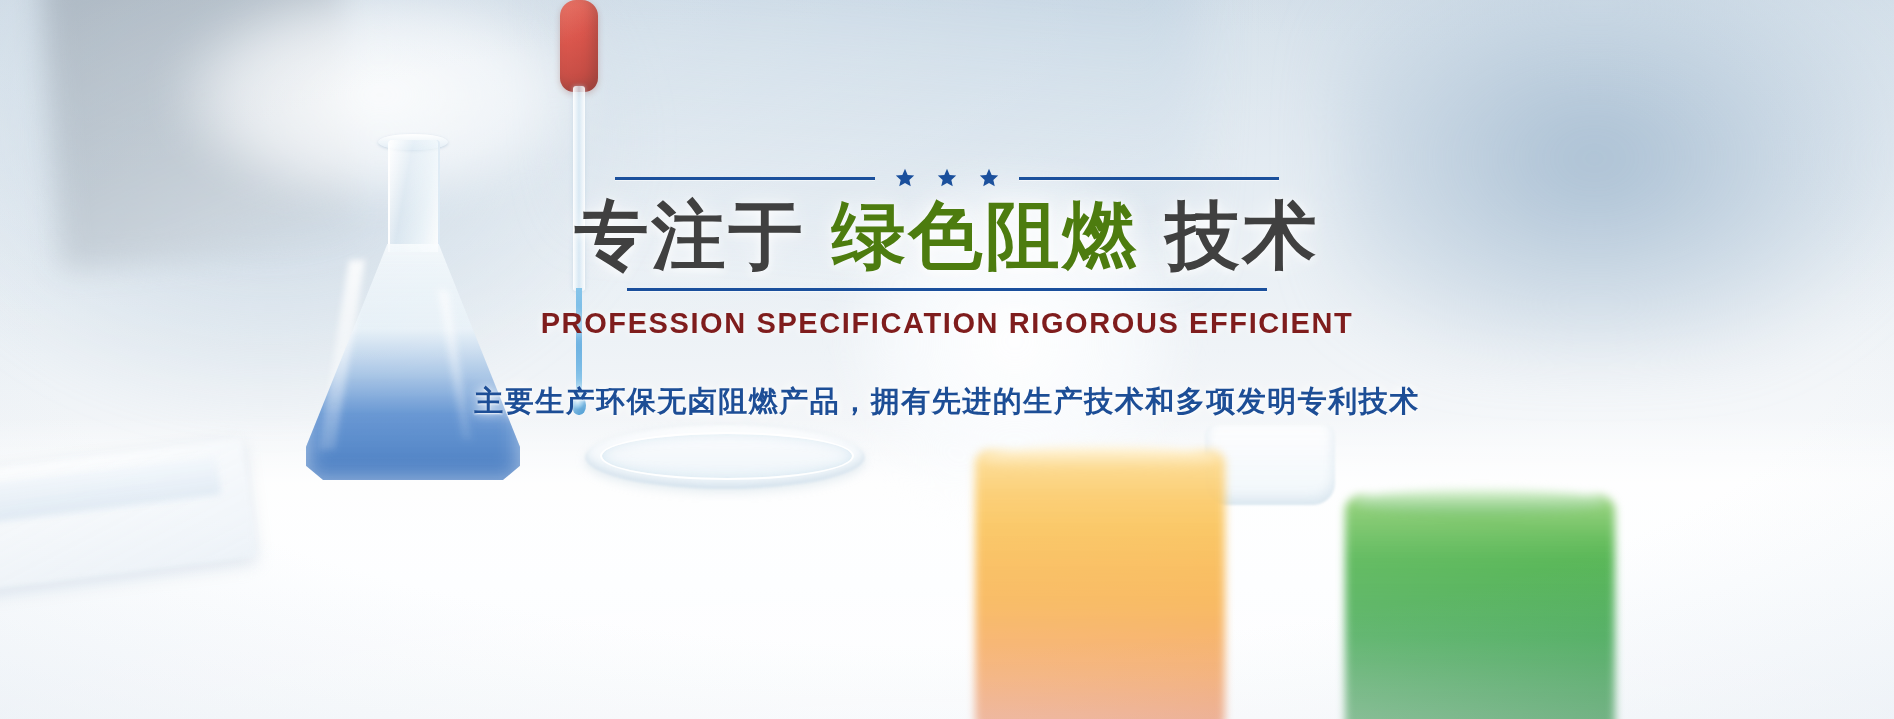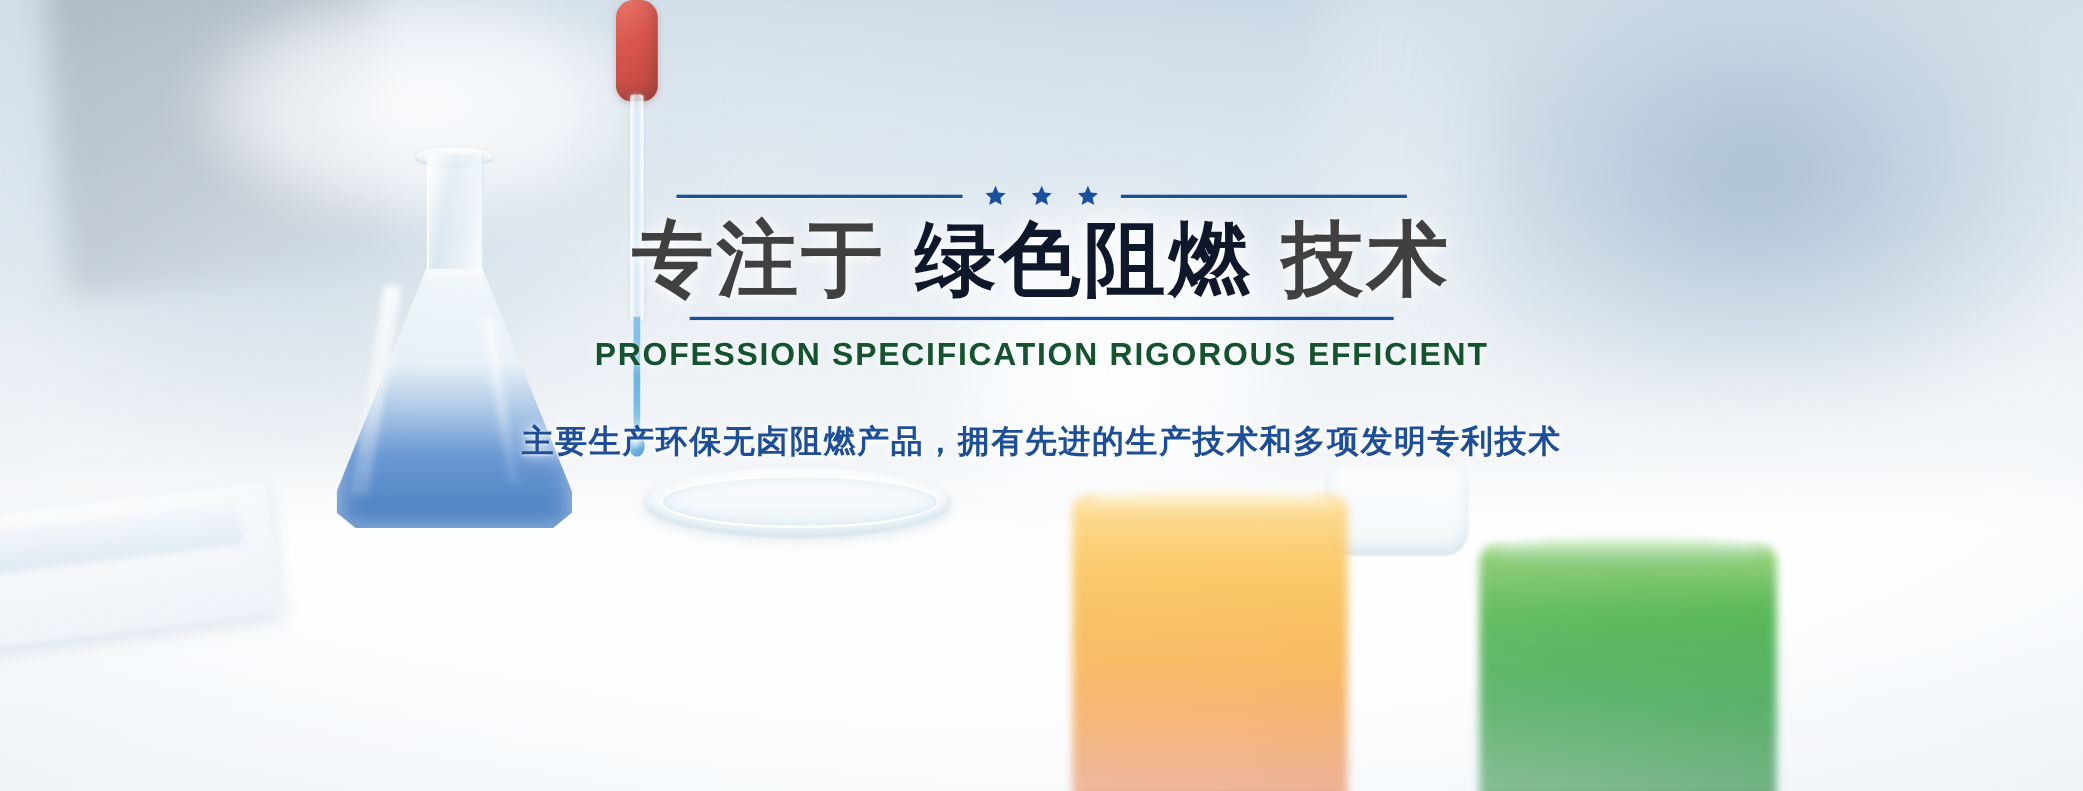--- a/index.html
+++ b/index.html
@@ -262,36 +262,36 @@
   .headline{
     margin:0;
     font-size:74px;
     line-height:1.03;
     font-weight:700;
     letter-spacing:3px;
     white-space:nowrap;
     text-shadow:0 2px 10px rgba(255,255,255,.85),0 0 24px rgba(255,255,255,.7);
   }
   .hl-blue{color:#404040;}
-  .hl-green{color:#0f172a;}
+  .hl-green{color:#4d7c0f;}
   .hl-gap{display:inline-block;width:26px;}
 
   
   .headline-rule{
     width:640px;height:3px;background:#1a4f9c;
     margin:14px 0 16px 0;
     box-shadow:0 1px 0 rgba(255,255,255,.5);
   }
 
   .subtitle-en{
     margin:0;
     font-size:29px;
     font-weight:700;
     letter-spacing:1.6px;
-    color:#14532d;
+    color:#7f1d1d;
     white-space:nowrap;
     text-shadow:0 1px 8px rgba(255,255,255,.9);
   }
 
   .tagline-cn{
     margin:42px 0 10px 0;
     font-size:29px;
     font-weight:700;
     letter-spacing:1.5px;
     color:#1d4e96;

